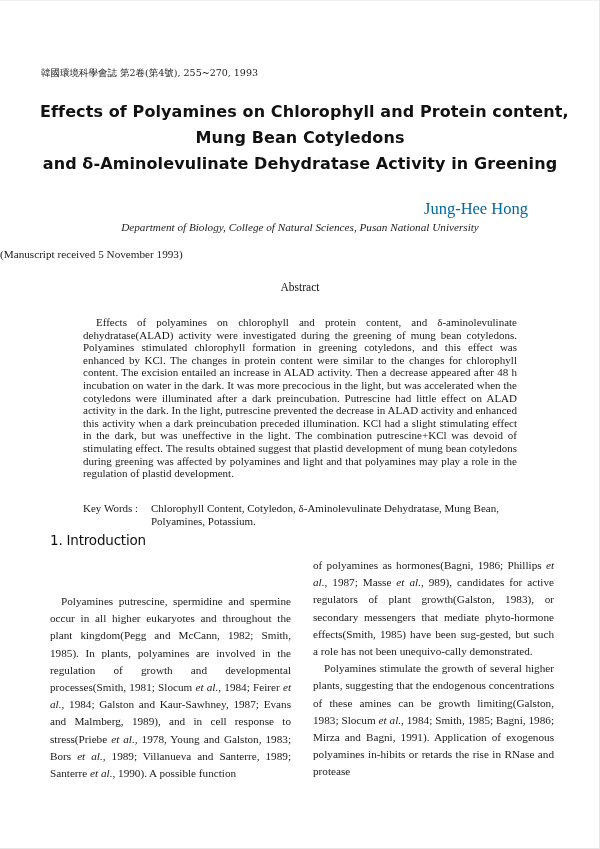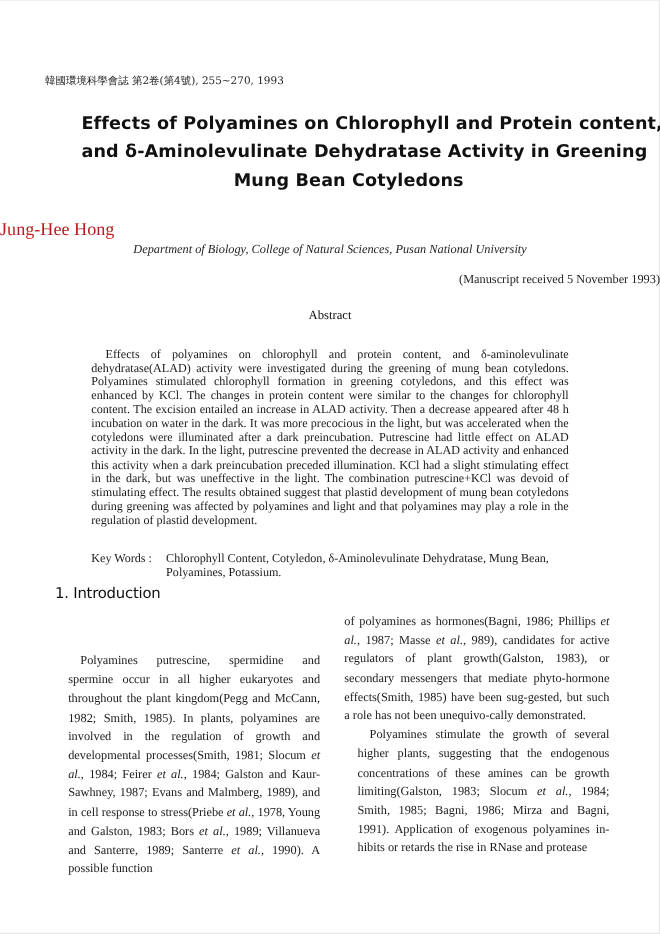--- a/index.html
+++ b/index.html
@@ -40,48 +40,48 @@
       top: 98px;
       width: 520px;
       text-align: center;
       font-family: "DejaVu Sans", "Liberation Sans", sans-serif;
       font-weight: bold;
       font-size: 16px;
       line-height: 26px;
       color: #111;
       letter-spacing: 0.1px;
     }
-    .title div { white-space: nowrap; margin-left: 34px; }
+    .title div { white-space: nowrap; }
     .author {
       position: absolute;
       left: 0;
       top: 198px;
       width: 528px;
-      text-align: left;
+      text-align: right;
       font-family: "Liberation Serif", serif;
       font-size: 16.5px;
-      color: #b91c1c;
+      color: #0369a1;
     }
     .affiliation {
       position: absolute;
       left: 0;
       top: 220px;
       width: 600px;
       text-align: center;
       font-family: "Liberation Serif", serif;
       font-style: italic;
       font-size: 11.2px;
       color: #222;
     }
     .received {
       position: absolute;
       left: 0;
       top: 247px;
-      width: 600px;
-      text-align: right;
+      width: 483px;
+      text-align: left;
       font-family: "Liberation Serif", serif;
       font-size: 11.2px;
       color: #222;
     }
     .abstract-heading {
       position: absolute;
       left: 0;
       top: 280px;
       width: 600px;
       text-align: center;
@@ -137,21 +137,21 @@
       width: 241px;
       font-family: "Liberation Serif", serif;
       font-size: 11.2px;
       line-height: 17.2px;
       color: #1a1a1a;
       text-align: justify;
     }
     .col-left { left: 50px; top: 592px; }
     .col-right { left: 313px; top: 556px; }
     .col p { margin: 0; }
-    .col .indent { text-indent: 11px; margin-left: 12px; }
+    .col .indent { text-indent: 11px; }
     .col em { font-style: italic; }
     .page-number {
       position: absolute;
       left: 0;
       top: 818px;
       width: 600px;
       text-align: center;
       font-family: "DejaVu Sans", "Liberation Sans", sans-serif;
       font-size: 9px;
       color: #333;
@@ -159,22 +159,22 @@
   </style>
 </head>
 <body>
 
 <div class="page">
 
   <div class="journal-ref">韓國環境科學會誌 第2卷(第4號), 255~270, 1993</div>
 
   <div class="title">
     <div>Effects of Polyamines on Chlorophyll and Protein content,</div>
+    <div>Mung Bean Cotyledons</div>
     <div>and δ-Aminolevulinate Dehydratase Activity in Greening</div>
-    <div>Mung Bean Cotyledons</div>
   </div>
 
   <div class="author">Jung-Hee Hong</div>
   <div class="affiliation">Department of Biology, College of Natural Sciences, Pusan National University</div>
   <div class="received">(Manuscript received 5 November 1993)</div>
 
   <div class="abstract-heading">Abstract</div>
   <div class="abstract-body">Effects of polyamines on chlorophyll and protein content, and δ-aminolevulinate dehydratase(ALAD) activity were investigated during the greening of mung bean cotyledons. Polyamines stimulated chlorophyll formation in greening cotyledons, and this effect was enhanced by KCl. The changes in protein content were similar to the changes for chlorophyll content. The excision entailed an increase in ALAD activity. Then a decrease appeared after 48 h incubation on water in the dark. It was more precocious in the light, but was accelerated when the cotyledons were illuminated after a dark preincubation. Putrescine had little effect on ALAD activity in the dark. In the light, putrescine prevented the decrease in ALAD activity and enhanced this activity when a dark preincubation preceded illumination. KCl had a slight stimulating effect in the dark, but was uneffective in the light. The combination putrescine+KCl was devoid of stimulating effect. The results obtained suggest that plastid development of mung bean cotyledons during greening was affected by polyamines and light and that polyamines may play a role in the regulation of plastid development.</div>
 
   <div class="keywords">

